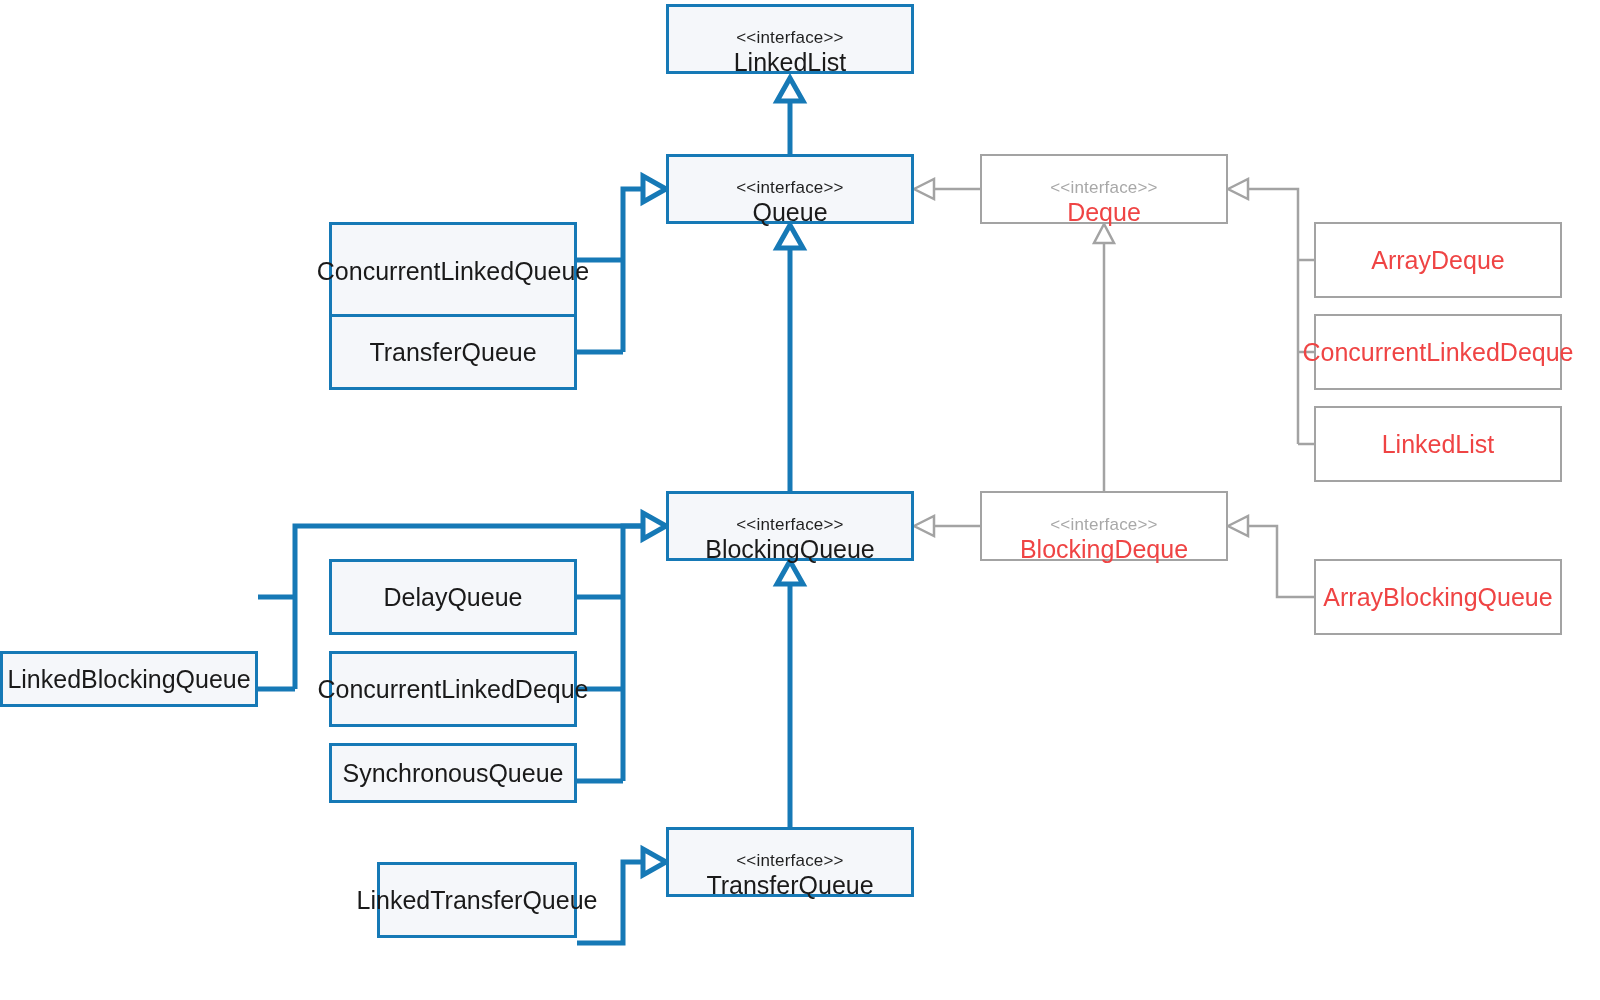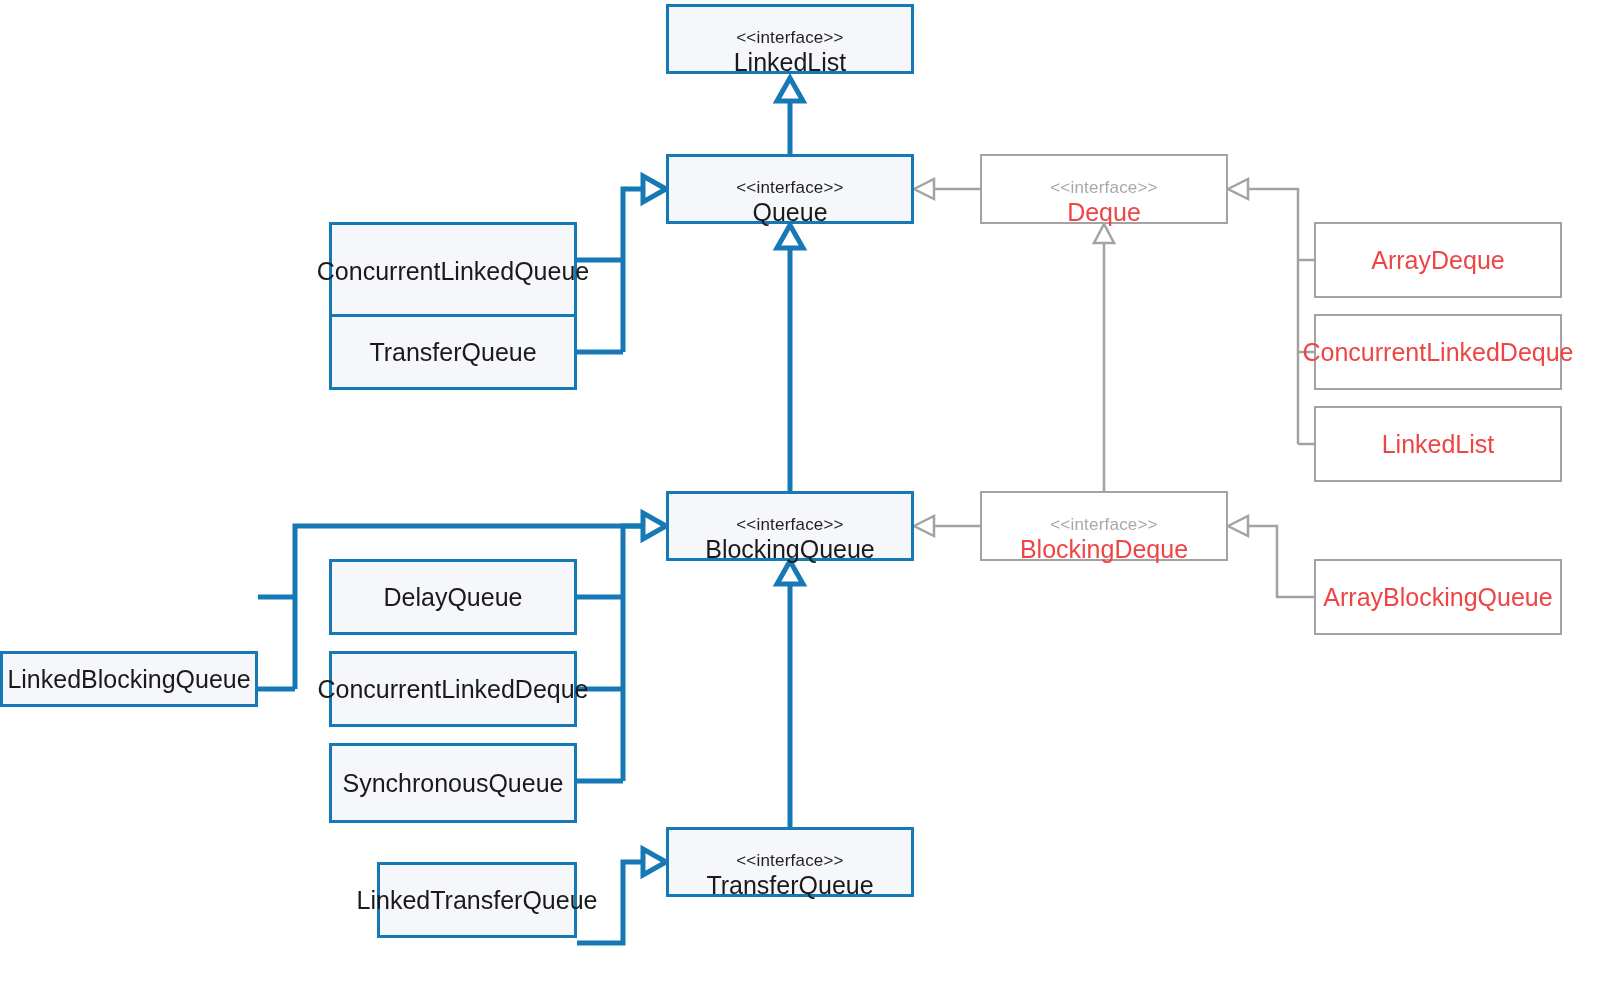--- a/index.html
+++ b/index.html
@@ -231,21 +231,21 @@
   </div>
 
   <div class="node active" style="left:0px; top:651px; width:258px; height:56px;">
     <div class="nodename">LinkedBlockingQueue</div>
   </div>
 
   <div class="node active" style="left:329px; top:651px; width:248px; height:76px;">
     <div class="nodename">ConcurrentLinkedDeque</div>
   </div>
 
-  <div class="node active" style="left:329px; top:743px; width:248px; height:80px;text-align:right;">
+  <div class="node active" style="left:329px; top:743px; width:248px; height:60px;text-align:right;">
     <div class="nodename">SynchronousQueue</div>
   </div>
 
   <div class="node active" style="left:666px; top:827px; width:248px; height:70px;">
     <div class="stereotype">&lt;&lt;interface&gt;&gt;</div>
     <div class="nodename">TransferQueue</div>
   </div>
 
   <div class="node active" style="left:329px; top:862px; width:200px; height:76px;margin-left:48px;">
     <div class="nodename">LinkedTransferQueue</div>

